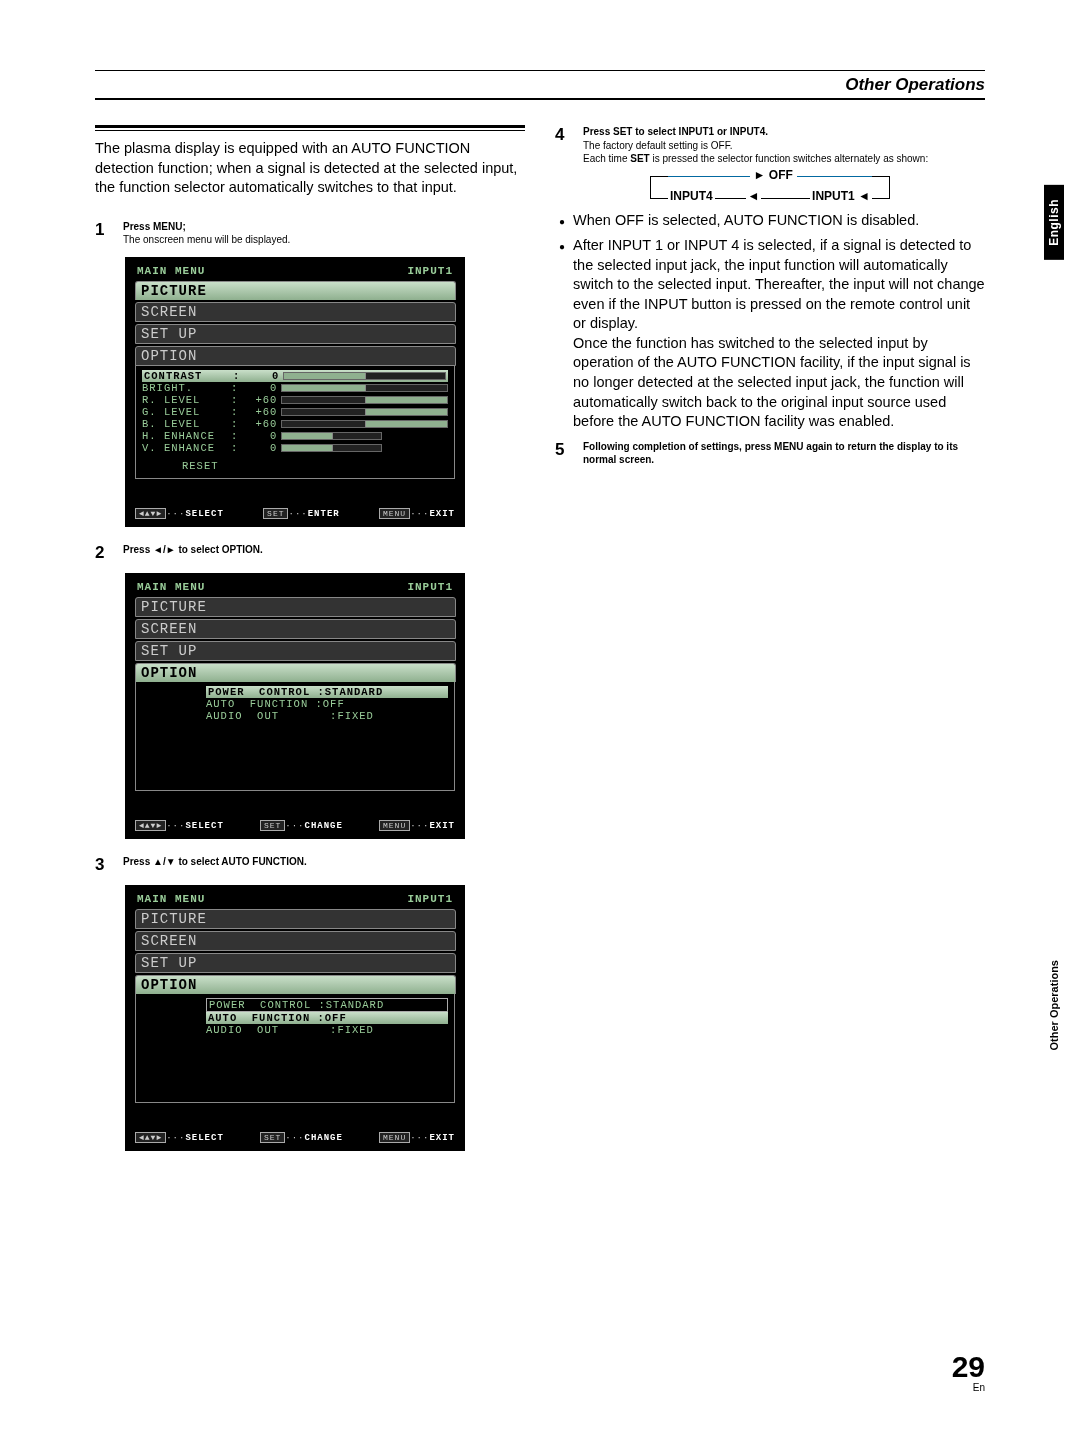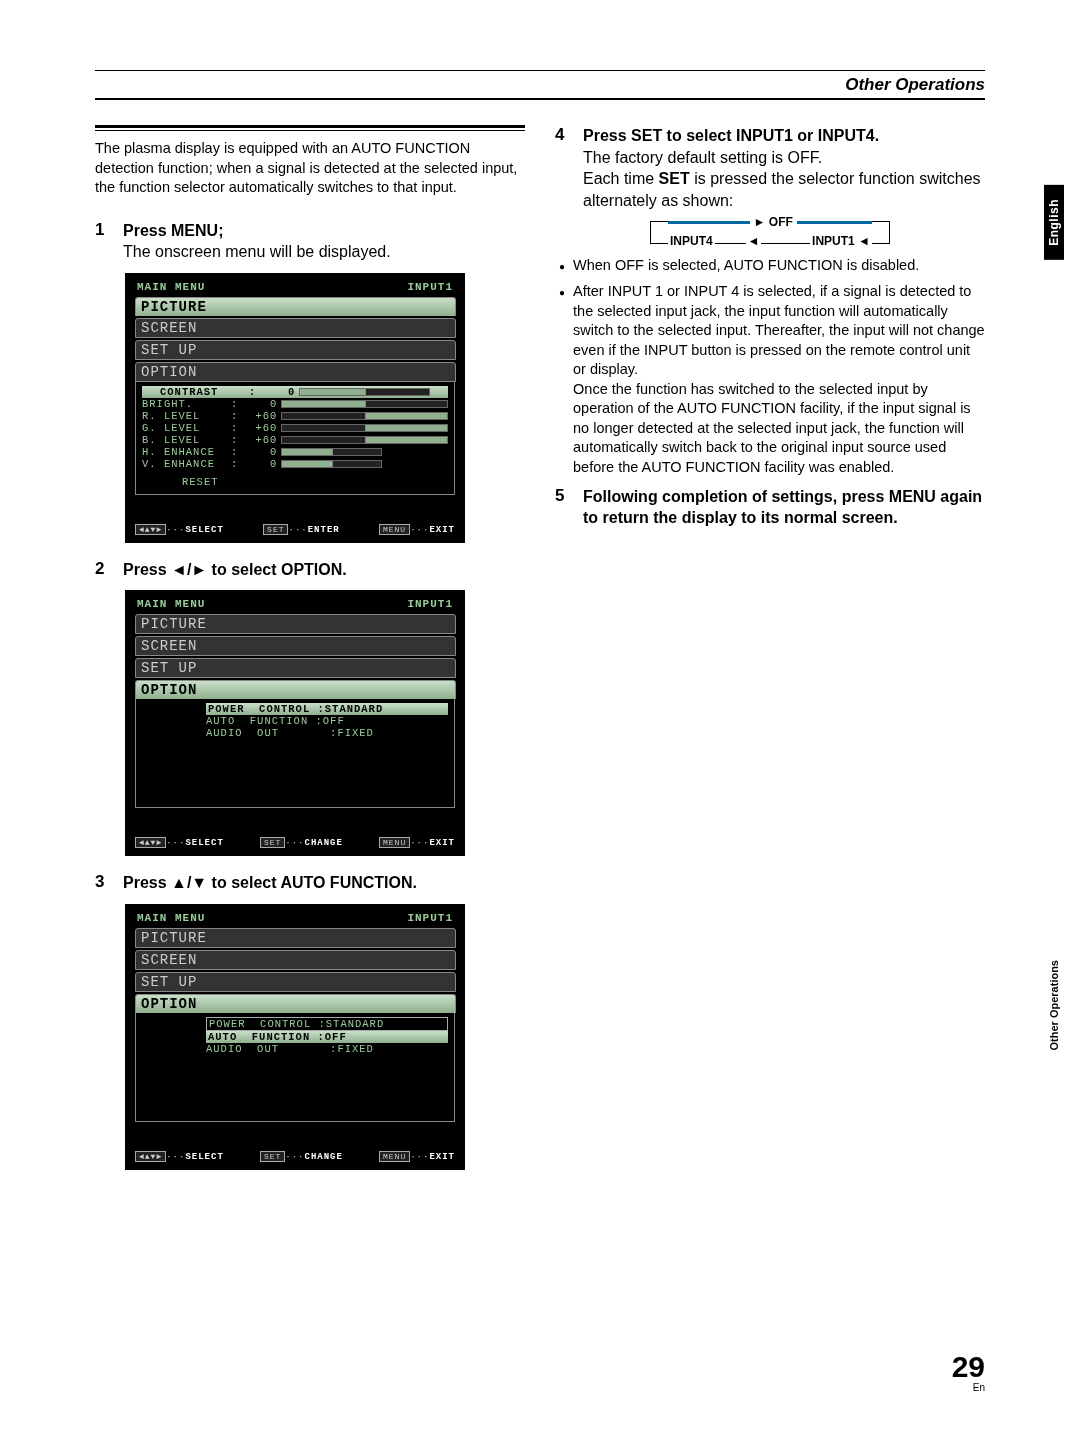--- a/index.html
+++ b/index.html
@@ -58,21 +58,21 @@
   .step {
     display: flex;
     gap: 10px;
     margin-bottom: 10px;
   }
   .step-num {
     font-weight: bold;
     font-size: 17px;
     min-width: 18px;
   }
-  .step-body { flex: 1; font-size: 16px; line-height: 1.35; }
+  .step-body { flex: 1; font-size: 10px; line-height: 1.35; }
   .step-body .bold { font-weight: bold; }
   .osd {
     background: #000;
     color: #ccc;
     font-family: "Courier New", monospace;
     font-size: 12px;
     padding: 8px 10px 8px 10px;
     margin: 6px 16px 16px 30px;
     width: 340px;
     letter-spacing: 1px;
@@ -112,21 +112,21 @@
     margin-top: -1px;
   }
   .osd-row {
     display: flex;
     align-items: center;
     gap: 4px;
     font-size: 10.5px;
     color: #9c9;
     white-space: pre;
   }
-  .osd-row.hl { background: linear-gradient(#c9dfc9, #8fb08f); color: #000; font-weight: bold; padding: 0 18px; }
+  .osd-row.hl { background: linear-gradient(#c9dfc9, #8fb08f); color: #000; font-weight: bold; padding: 0 2px; }
   .osd-label { width: 85px; }
   .osd-val { width: 35px; text-align: right; }
   .osd-bar {
     position: relative;
     flex: 1;
     height: 8px;
     border: 1px solid #666;
     background: #222;
   }
   .osd-bar::after {
@@ -335,21 +335,21 @@
           <span class="bold">Press SET to select INPUT1 or INPUT4.</span><br>
           <span>The factory default setting is OFF.</span><br>
           <span>Each time </span><span class="bold">SET</span><span> is pressed the selector function switches alternately as shown:</span>
         </div>
       </div>
 
       <div class="cycle-diagram">
         <div style="position:relative;">
           <div style="display:flex;">
             <div style="width:18px; border-left:1px solid #000; border-top:1px solid #000; height:12px;"></div>
-            <div style="flex:1; border-top:3px solid #0369a1; height:12px; position:relative;">
+            <div style="flex:1; border-top:1px solid #0369a1; height:12px; position:relative;">
               <span style="position:absolute; left:40%; top:-9px; background:#fff; padding:0 4px;">► <span>OFF</span></span>
             </div>
             <div style="width:18px; border-right:1px solid #000; border-top:1px solid #000; height:12px;"></div>
           </div>
           <div style="display:flex; margin-top:-1px;">
             <div style="width:18px; border-left:1px solid #000; border-bottom:1px solid #000; height:12px;"></div>
             <div style="flex:1; border-bottom:1px solid #000; height:12px; position:relative;">
               <span style="position:absolute; left:0; top:2px; background:#fff; padding:0 2px;"><span>INPUT4</span></span>
               <span style="position:absolute; left:38%; top:2px; background:#fff; padding:0 2px;">◄</span>
               <span style="position:absolute; right:0; top:2px; background:#fff; padding:0 2px;"><span>INPUT1</span> ◄</span>

